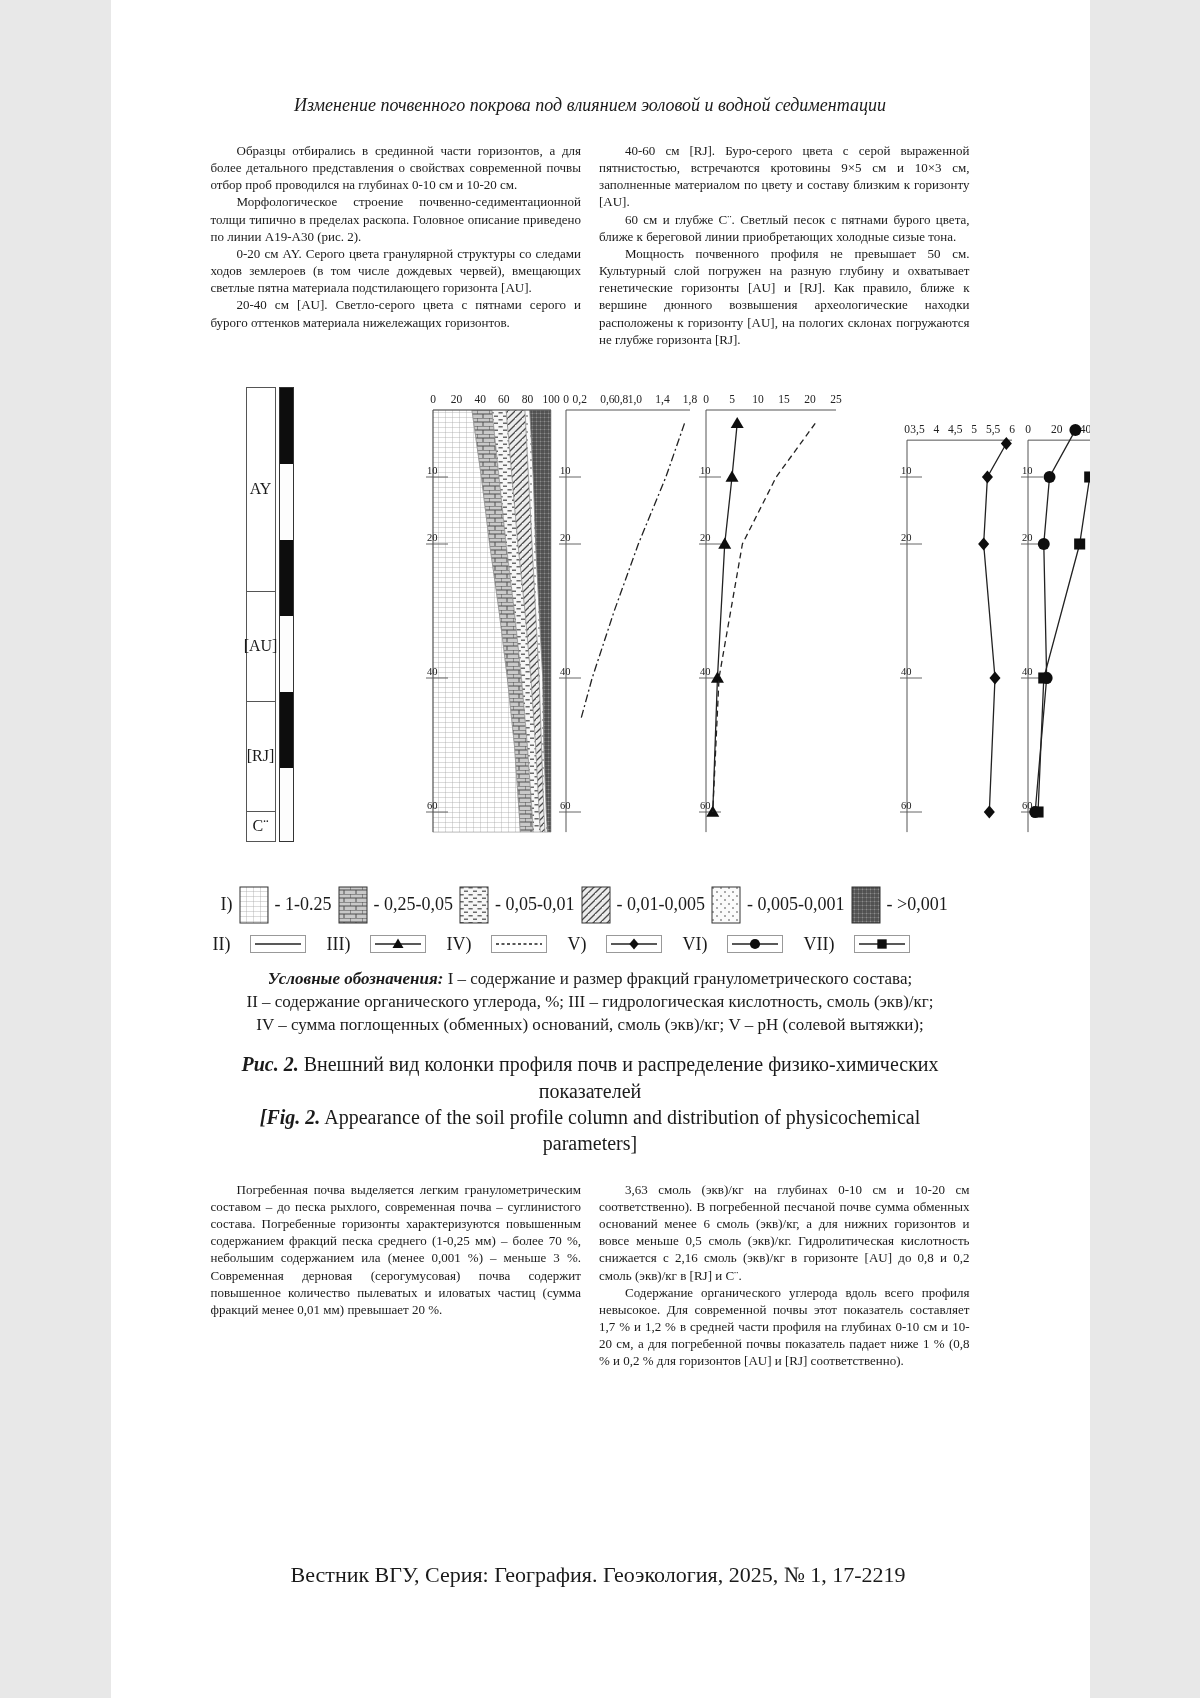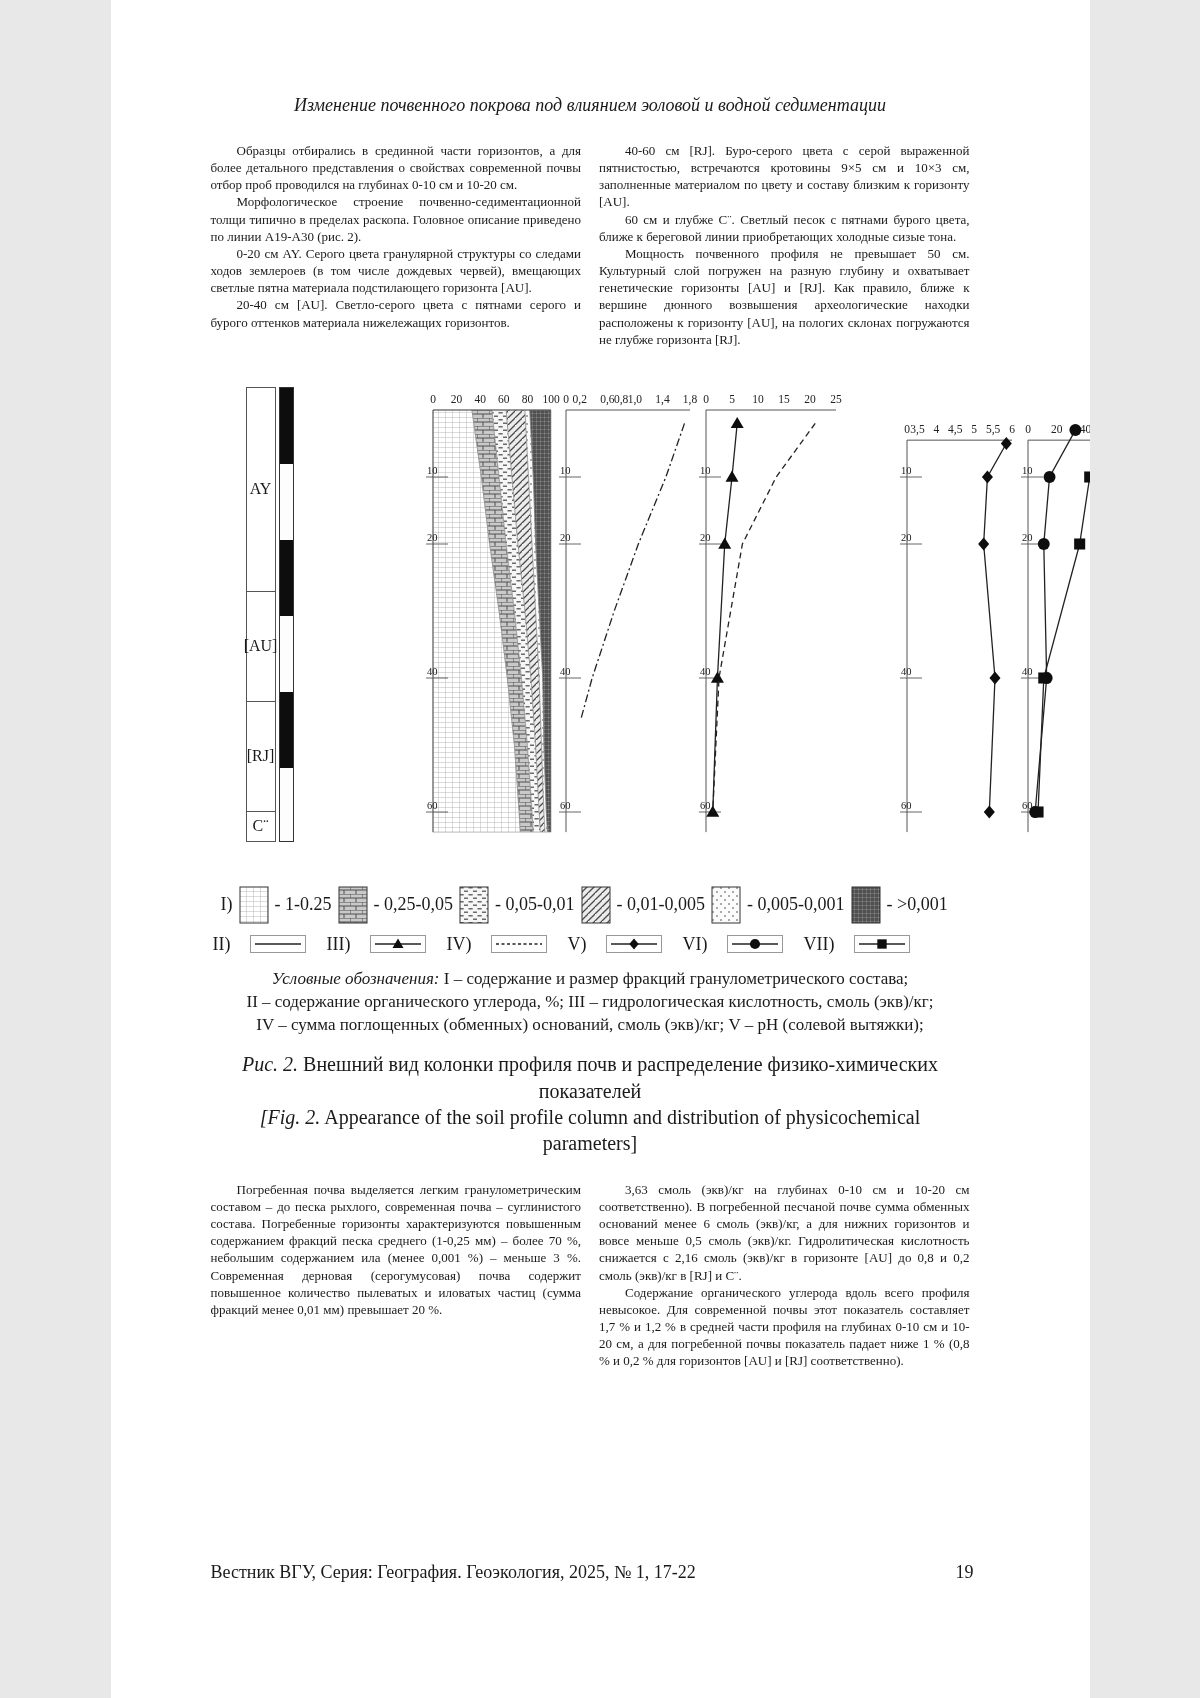--- a/index.html
+++ b/index.html
@@ -35,24 +35,24 @@
   .c1{left:171px;width:150px;} .c2{left:304px;width:150px;} .c3{left:444px;width:155px;}
   .c4{left:645px;width:140px;} .c5{left:766px;width:150px;}
   
   .legend1{display:flex;align-items:center;gap:6px;margin:46px 0 0 10px;font-size:18px;}
   .legend1 .sw{width:30px;height:38px;}
   .legend2{display:flex;align-items:center;gap:20px;margin:10px 0 0 2px;font-size:18px;}
   .legend2 svg{width:56px;height:18px;}
   .lg-idx{white-space:nowrap;}
   .notes{margin-top:12px;text-align:center;font-size:17px;line-height:1.36;}
   .caption{margin-top:15px;text-align:center;font-size:20px;line-height:1.32;}
-  .it{font-style:italic;}
+  .it{font-style:italic;font-weight:bold;}
   .bottom{margin-top:24px;}
-  .footer{position:absolute;left:100px;right:116px;top:1562px;display:flex;
-          justify-content:space-between;font-size:18px;}
+  .footer{position:absolute;left:100px;right:104px;top:1562px;display:flex;
+          justify-content:center;font-size:22px;}
 </style>
 </head>
 <body>
 
 <svg width="0" height="0" style="position:absolute" aria-hidden="true">
   <defs>
     <pattern id="pat-grid-fine" width="7" height="5" patternUnits="userSpaceOnUse">
       <rect width="7" height="5" fill="#ffffff"></rect>
       <path d="M0,0H7 M0,0V5" stroke="#a8a8a8" stroke-width="0.8" fill="none"></path>
     </pattern>

